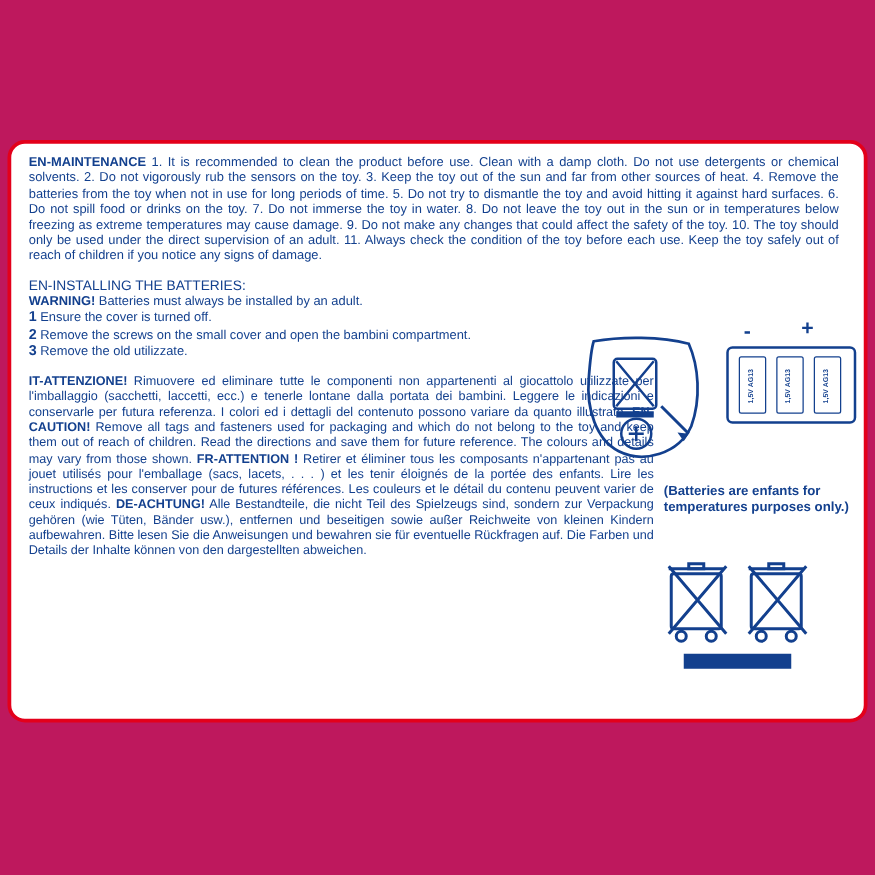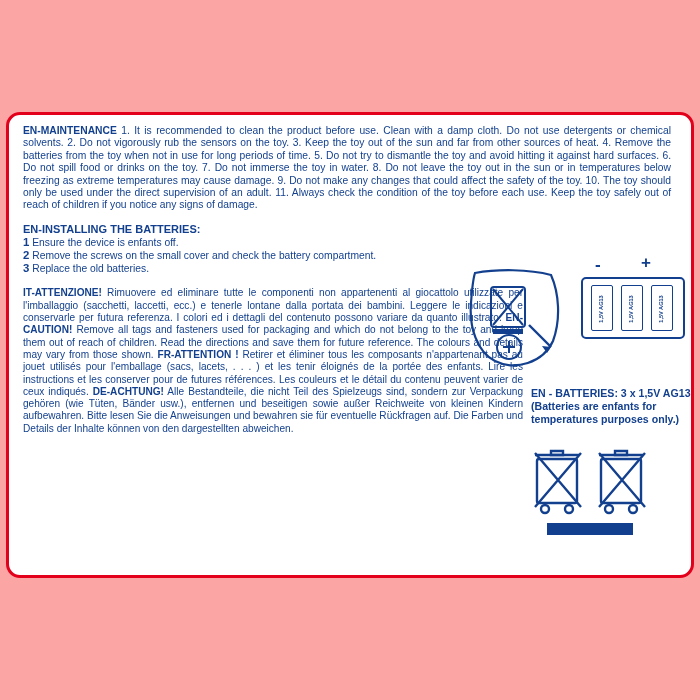--- a/index.html
+++ b/index.html
@@ -7,21 +7,21 @@
     padding: 0;
     width: 700px;
     height: 700px;
     background: #ffffff;
     font-family: "Liberation Sans", sans-serif;
   }
   #page {
     position: relative;
     width: 700px;
     height: 700px;
-    background: #fca5a5;
+    background: #be185d;
     overflow: hidden;
   }
   .panel {
     position: absolute;
     left: 6px;
     top: 112px;
     width: 688px;
     height: 466px;
     border: 3px solid #e3001b;
     border-radius: 14px;
@@ -49,21 +49,21 @@
     width: 648px;
   }
 
   
   .install {
     margin-top: 11px;
     width: 430px;
   }
   .install .head {
     font-size: 11px;
-    font-weight: bold;
+    font-weight: normal;
     line-height: 13px;
     color: #13408e;
   }
   .install .warn {
     font-size: 10.3px;
     line-height: 12.6px;
     color: #13408e;
   }
   .steps {
     margin: 0;
@@ -169,32 +169,36 @@
 
     <div class="content">
 
       <div class="para maintenance">
         <b>EN-MAINTENANCE</b>
         <span>1. It is recommended to clean the product before use. Clean with a damp cloth. Do not use detergents or chemical solvents. 2. Do not vigorously rub the sensors on the toy. 3. Keep the toy out of the sun and far from other sources of heat. 4. Remove the batteries from the toy when not in use for long periods of time. 5. Do not try to dismantle the toy and avoid hitting it against hard surfaces. 6. Do not spill food or drinks on the toy. 7. Do not immerse the toy in water. 8. Do not leave the toy out in the sun or in temperatures below freezing as extreme temperatures may cause damage. 9. Do not make any changes that could affect the safety of the toy. 10. The toy should only be used under the direct supervision of an adult. 11. Always check the condition of the toy before each use. Keep the toy safely out of reach of children if you notice any signs of damage.</span>
       </div>
 
       <div class="install">
         <div class="head">EN-INSTALLING THE BATTERIES:</div>
+        <div class="warn">
+          <b>WARNING!</b>
+          <span>Batteries must always be installed by an adult.</span>
+        </div>
         <ul class="steps">
           <li>
             <span class="num">1</span>
-            <span>Ensure the device is enfants off.</span>
+            <span>Ensure the cover is turned off.</span>
           </li>
           <li>
             <span class="num">2</span>
-            <span>Remove the screws on the small cover and check the battery compartment.</span>
+            <span>Remove the screws on the small cover and open the bambini compartment.</span>
           </li>
           <li>
             <span class="num">3</span>
-            <span>Replace the old batteries.</span>
+            <span>Remove the old utilizzate.</span>
           </li>
         </ul>
       </div>
 
       <div class="multilang">
         <b>IT-ATTENZIONE!</b><span> Rimuovere ed eliminare tutte le componenti non appartenenti al giocattolo utilizzate per l'imballaggio (sacchetti, laccetti, ecc.) e tenerle lontane dalla portata dei bambini. Leggere le indicazioni e conservarle per futura referenza. I colori ed i dettagli del contenuto possono variare da quanto illustrato. </span><b>EN-CAUTION!</b><span> Remove all tags and fasteners used for packaging and which do not belong to the toy and keep them out of reach of children. Read the directions and save them for future reference. The colours and details may vary from those shown. </span><b>FR-ATTENTION !</b><span> Retirer et éliminer tous les composants n'appartenant pas au jouet utilisés pour l'emballage (sacs, lacets, . . . ) et les tenir éloignés de la portée des enfants. Lire les instructions et les conserver pour de futures références. Les couleurs et le détail du contenu peuvent varier de ceux indiqués. </span><b>DE-ACHTUNG!</b><span> Alle Bestandteile, die nicht Teil des Spielzeugs sind, sondern zur Verpackung gehören (wie Tüten, Bänder usw.), entfernen und beseitigen sowie außer Reichweite von kleinen Kindern aufbewahren. Bitte lesen Sie die Anweisungen und bewahren sie für eventuelle Rückfragen auf. Die Farben und Details der Inhalte können von den dargestellten abweichen.</span>
       </div>
 
     </div>
 
@@ -220,21 +224,20 @@
       </div>
       <div class="cell" style="left:42px; top:30px; width:22px; height:46px;">
         <span>1,5V AG13</span>
       </div>
       <div class="cell" style="left:72px; top:30px; width:22px; height:46px;">
         <span>1,5V AG13</span>
       </div>
     </div>
 
     <div class="battnote">
-      <div>EN - BATTERIES: 3 x 1,5V AG13</div>
       <div>(Batteries are enfants for</div>
       <div>temperatures purposes only.)</div>
     </div>
 
     <div class="gfx wee-icons">
       <svg width="130" height="110" viewBox="0 0 130 110">
         <g stroke="#13408e" stroke-width="2.4" fill="none">
           <rect x="8" y="14" width="40" height="44" rx="2"></rect>
           <path d="M6 10 h44"></path>
           <path d="M22 6 h12 v4 h-12 z"></path>

